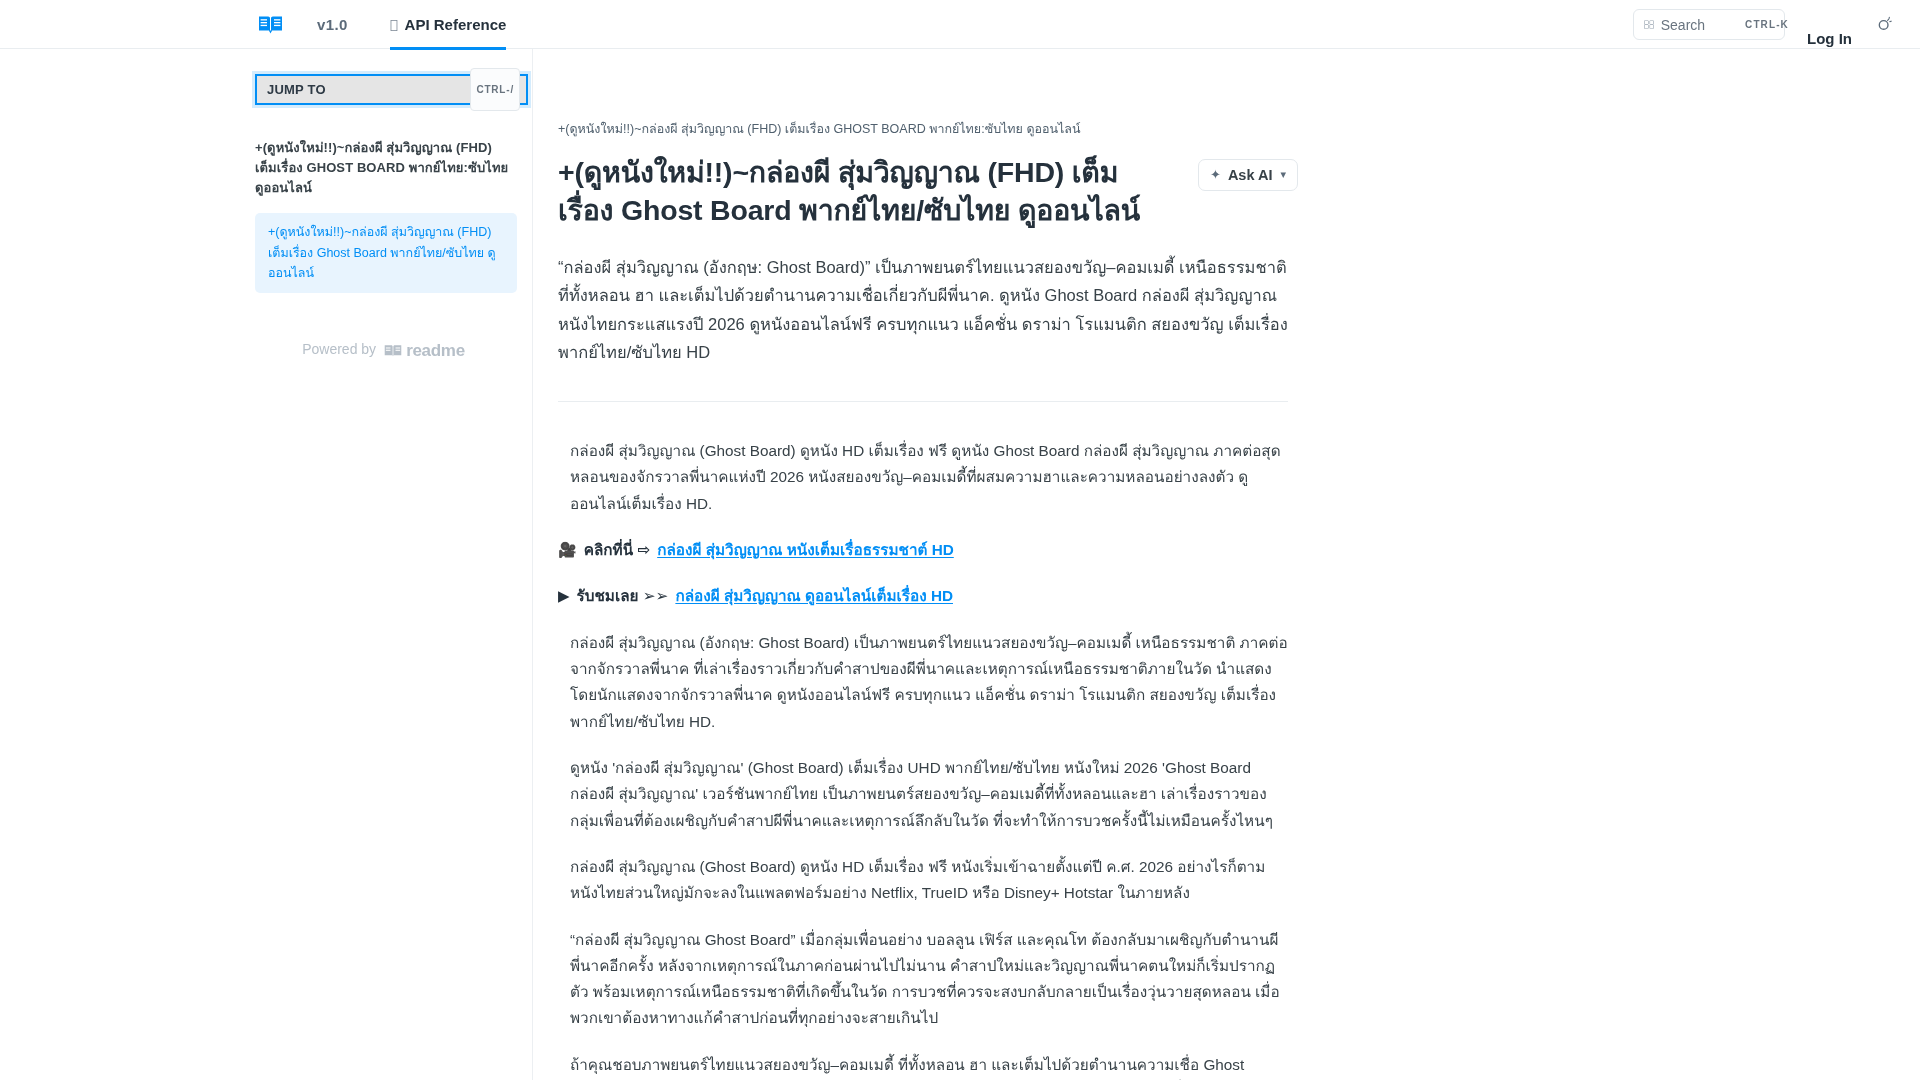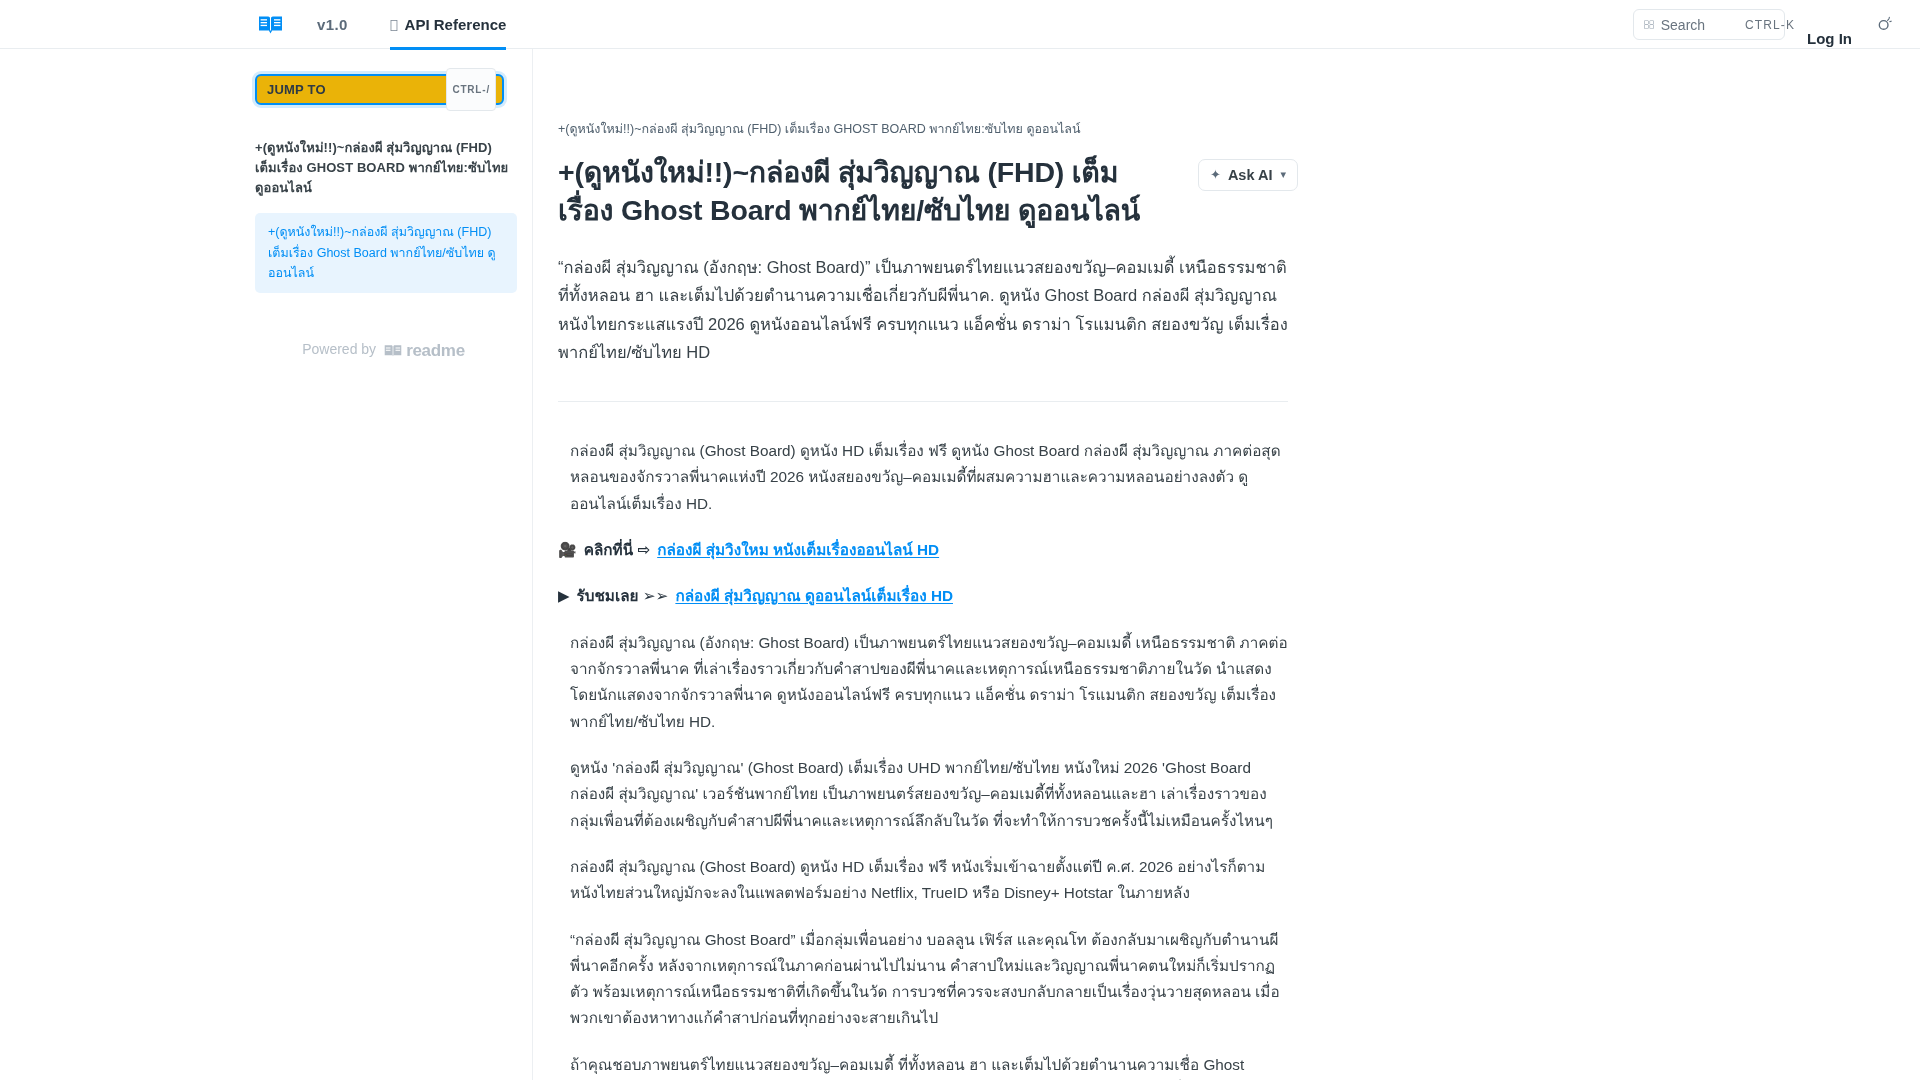--- a/index.html
+++ b/index.html
@@ -91,22 +91,22 @@
     margin-right: 6px;
     font-family: "DejaVu Sans", sans-serif;
   }
   .search-box .s-placeholder {
     flex: 1;
     font-size: 14px;
     color: #69747f;
     white-space: nowrap;
   }
   .kbd {
-    font-size: 12px;
-    font-weight: 400;
+    font-size: 10px;
+    font-weight: 700;
     letter-spacing: 1.1px;
     color: #69747f;
     white-space: nowrap;
     margin-left: 40px;
   }
   .login-btn {
     font-size: 15px;
     font-weight: 700;
     color: #25313c;
     white-space: nowrap;
@@ -131,27 +131,27 @@
     margin-left: 255px;
     padding-top: 25px;
     flex: 0 0 auto;
     border-right: 1px solid #eceff2;
     height: 100%;
   }
   .jump-to {
     display: flex;
     align-items: center;
     justify-content: space-between;
-    width: 249px;
+    width: 273px;
     height: 31px;
     border: 2px solid #018ef5;
-    border-radius: 6px;
+    border-radius: 0;
     box-shadow: 0 0 0 3px rgba(1,142,245,0.17);
     padding: 0 6px 0 10px;
-    background: #eab308;
+    background: #e5e5e5;
   }
   .jump-to .jt-label {
     font-size: 13px;
     font-weight: 700;
     color: #2e3a45;
     letter-spacing: .2px;
   }
   .jump-to .jt-kbd {
     font-size: 10px;
     font-weight: 700;
@@ -394,21 +394,21 @@
       <div class="excerpt">“กล่องผี สุ่มวิญญาณ (อังกฤษ: Ghost Board)” เป็นภาพยนตร์ไทยแนวสยองขวัญ–คอมเมดี้ เหนือธรรมชาติ ที่ทั้งหลอน ฮา และเต็มไปด้วยตำนานความเชื่อเกี่ยวกับผีพี่นาค. ดูหนัง Ghost Board กล่องผี สุ่มวิญญาณ หนังไทยกระแสแรงปี 2026 ดูหนังออนไลน์ฟรี ครบทุกแนว แอ็คชั่น ดราม่า โรแมนติก สยองขวัญ เต็มเรื่อง พากย์ไทย/ซับไทย HD</div>
 
       <div class="divider"></div>
 
       <div class="prose">
         <p>กล่องผี สุ่มวิญญาณ (Ghost Board) ดูหนัง HD เต็มเรื่อง ฟรี ดูหนัง Ghost Board กล่องผี สุ่มวิญญาณ ภาคต่อสุดหลอนของจักรวาลพี่นาคแห่งปี 2026 หนังสยองขวัญ–คอมเมดี้ที่ผสมความฮาและความหลอนอย่างลงตัว ดูออนไลน์เต็มเรื่อง HD.</p>
 
         <div class="link-line">
           <span class="emoji">🎥</span>
           <span>คลิกที่นี่ ⇨</span>
-          <a>กล่องผี สุ่มวิงใหม หนังเต็มเรื่องออนไลน์ HD</a>
+          <a>กล่องผี สุ่มวิญญาณ หนังเต็มเรื่อธรรมชาต์ HD</a>
         </div>
 
         <div class="link-line">
           <span class="emoji">▶</span>
           <span>รับชมเลย ➢➢</span>
           <a>กล่องผี สุ่มวิญญาณ ดูออนไลน์เต็มเรื่อง HD</a>
         </div>
 
         <p>กล่องผี สุ่มวิญญาณ (อังกฤษ: Ghost Board) เป็นภาพยนตร์ไทยแนวสยองขวัญ–คอมเมดี้ เหนือธรรมชาติ ภาคต่อจากจักรวาลพี่นาค ที่เล่าเรื่องราวเกี่ยวกับคำสาปของผีพี่นาคและเหตุการณ์เหนือธรรมชาติภายในวัด นำแสดงโดยนักแสดงจากจักรวาลพี่นาค ดูหนังออนไลน์ฟรี ครบทุกแนว แอ็คชั่น ดราม่า โรแมนติก สยองขวัญ เต็มเรื่อง พากย์ไทย/ซับไทย HD.</p>
         <p>ดูหนัง 'กล่องผี สุ่มวิญญาณ' (Ghost Board) เต็มเรื่อง UHD พากย์ไทย/ซับไทย หนังใหม่ 2026 'Ghost Board กล่องผี สุ่มวิญญาณ' เวอร์ชันพากย์ไทย เป็นภาพยนตร์สยองขวัญ–คอมเมดี้ที่ทั้งหลอนและฮา เล่าเรื่องราวของกลุ่มเพื่อนที่ต้องเผชิญกับคำสาปผีพี่นาคและเหตุการณ์ลึกลับในวัด ที่จะทำให้การบวชครั้งนี้ไม่เหมือนครั้งไหนๆ</p>

